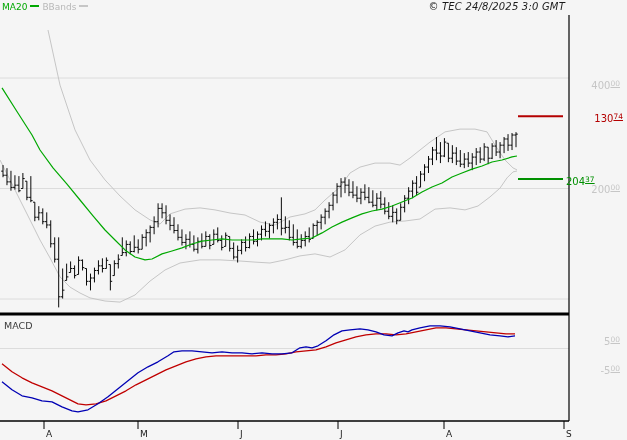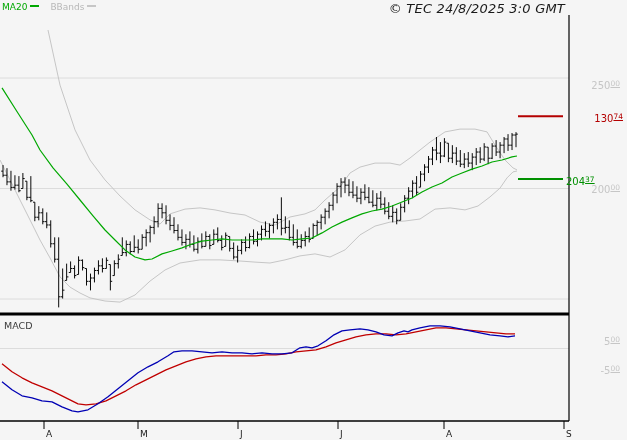--- a/index.html
+++ b/index.html
@@ -2,21 +2,21 @@
 <html><head>
 <meta charset="utf-8">
 <style>
   html,body{margin:0;padding:0;}
   .stage{position:relative;width:627px;height:440px;background:#f5f5f5;overflow:hidden;
          font-family:"DejaVu Sans","Liberation Sans",sans-serif;}
   #chart-svg{position:absolute;left:0;top:0;}
   .legend{position:absolute;left:2px;top:1px;height:12px;font-size:9px;line-height:12px;white-space:nowrap;}
   .legend .dash{display:inline-block;width:9px;height:2px;vertical-align:3px;margin:0 3px;}
   .legend .lg-label{letter-spacing:0px;}
-  .copyright{position:absolute;top:1px;right:62px;font-size:13px;font-style:italic;color:#1a1a1a;letter-spacing:0.2px;}
+  .copyright{position:absolute;top:1px;right:62px;font-size:10px;font-style:italic;color:#1a1a1a;letter-spacing:0.2px;}
   .macd-title{position:absolute;left:4px;top:320px;font-size:9.5px;color:#3c3c3c;}
   .ylab{position:absolute;white-space:nowrap;font-size:10px;line-height:11px;}
   .ylab .s{font-size:7.5px;vertical-align:3px;letter-spacing:0;text-decoration:underline;}
   .ylab.right{right:7px;text-align:right;}
   .xlab{position:absolute;top:429px;font-size:9px;color:#1a1a1a;}
 </style>
 </head>
 <body>
 
 <div class="stage">
@@ -427,29 +427,29 @@
       <line x1="0" y1="421" x2="569" y2="421" stroke="#000000" stroke-width="1.4"></line>
       <line x1="44" y1="421" x2="44" y2="429" stroke="#000000" stroke-width="1"></line>
       <line x1="138" y1="421" x2="138" y2="429" stroke="#000000" stroke-width="1"></line>
       <line x1="238" y1="421" x2="238" y2="429" stroke="#000000" stroke-width="1"></line>
       <line x1="338" y1="421" x2="338" y2="429" stroke="#000000" stroke-width="1"></line>
       <line x1="444" y1="421" x2="444" y2="429" stroke="#000000" stroke-width="1"></line>
       <line x1="564" y1="421" x2="564" y2="429" stroke="#000000" stroke-width="1"></line>
     </svg>
 
   <div class="legend">
-    <span class="lg-label" style="color:#00a800;">MA20</span><span class="dash" style="background:#00a800;"></span><span class="lg-label" style="color:#b8b8b8;margin-left:8px;">BBands</span><span class="dash" style="background:#c6c6c6;"></span>
+    <span class="lg-label" style="color:#00a800;">MA20</span><span class="dash" style="background:#00a800;"></span><span class="lg-label" style="color:#b8b8b8;">BBands</span><span class="dash" style="background:#c6c6c6;"></span>
   </div>
 
   <div class="copyright">© TEC 24/8/2025 3:0 GMT</div>
 
   <div class="macd-title">MACD</div>
 
   <div id="labels">
-      <div class="ylab right" style="top: 78px; color: rgb(198, 198, 198);"><span>250</span><span class="s">00</span></div>
+      <div class="ylab right" style="top: 78px; color: rgb(198, 198, 198);"><span>400</span><span class="s">00</span></div>
       <div class="ylab right" style="top: 182px; color: rgb(198, 198, 198);"><span>200</span><span class="s">00</span></div>
       <div class="ylab right" style="top: 334px; color: rgb(198, 198, 198);"><span>5</span><span class="s">00</span></div>
       <div class="ylab right" style="top: 363.25px; color: rgb(198, 198, 198);"><span>-5</span><span class="s">00</span></div>
       <div class="ylab right" style="top: 110.645px; color: rgb(180, 0, 0); right: 4px;"><span>130</span><span class="s">74</span></div>
       <div class="ylab" style="top: 173.541px; color: rgb(0, 144, 0); left: 566px;"><span>204</span><span class="s">37</span></div>
       <div class="xlab" style="left: 46px;">A</div>
       <div class="xlab" style="left: 140px;">M</div>
       <div class="xlab" style="left: 240px;">J</div>
       <div class="xlab" style="left: 340px;">J</div>
       <div class="xlab" style="left: 446px;">A</div>

